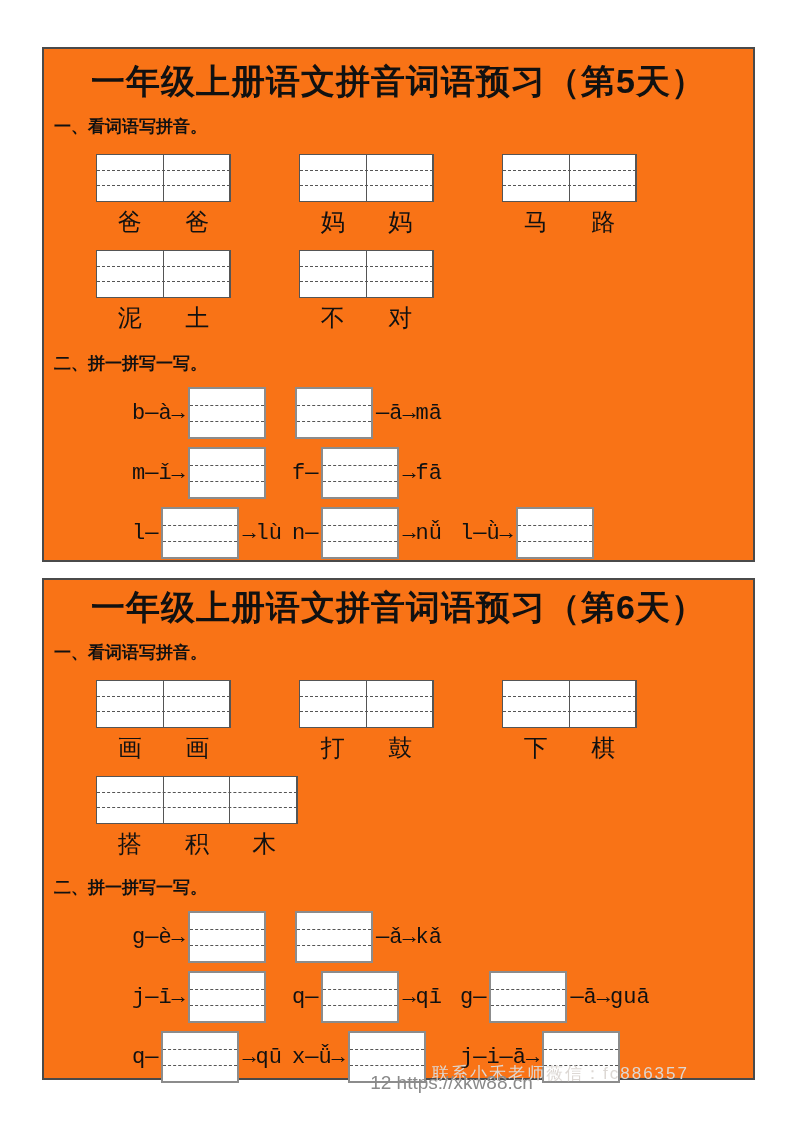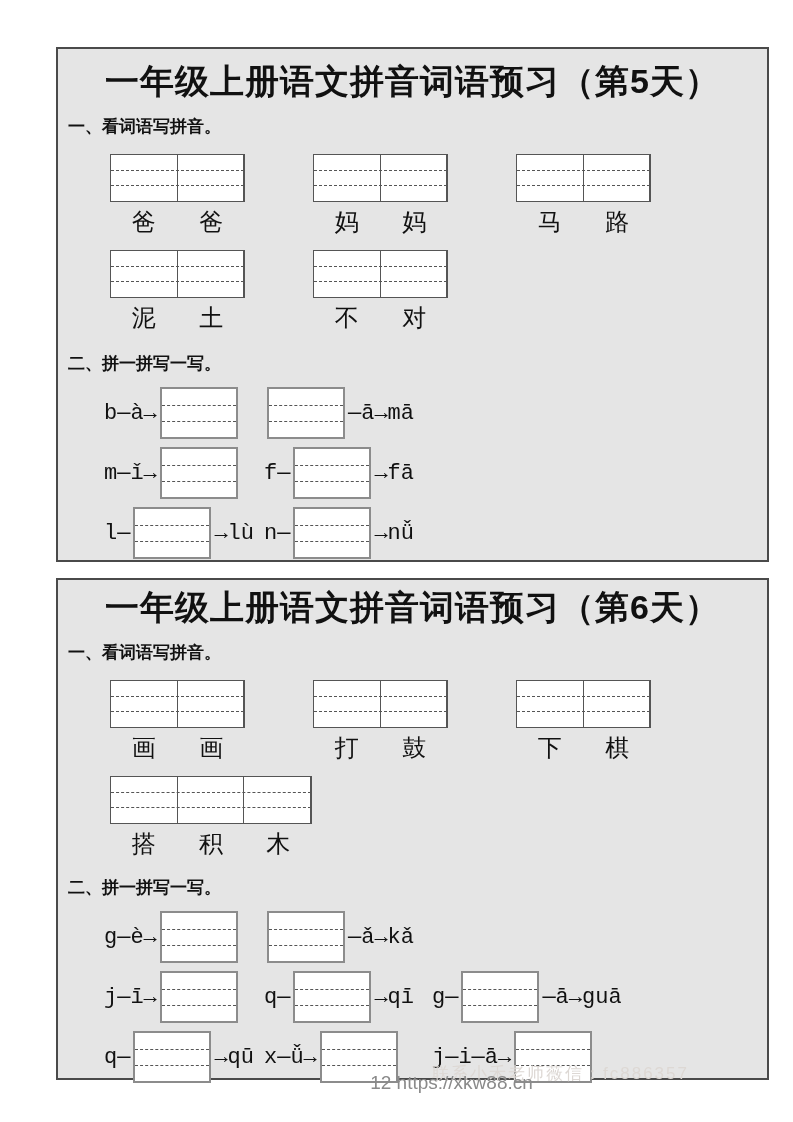--- a/index.html
+++ b/index.html
@@ -1,21 +1,21 @@
 <!DOCTYPE html>
 <html><head>
 <meta charset="utf-8">
 <style>
   html,body{margin:0;padding:0;}
   body{
     width:793px;height:1122px;position:relative;overflow:hidden;
     background:#ffffff;font-family:"Liberation Serif",serif;color:#111;
   }
   .frame{
-    position:absolute;left:56px;width:709px;border:2px solid #4a4a4a;background:#e5e5e5;
+    position:absolute;left:42px;width:709px;border:2px solid #4a4a4a;background:#f97316;
     box-sizing:content-box;
   }
   .frame-1{top:47px;height:511px;}
   .frame-2{top:578px;height:498px;}
   .title{
     text-align:center;font-family:"Liberation Sans",sans-serif;font-weight:bold;
     font-size:34px;letter-spacing:1px;margin-top:10px;
   }
   .sec-heading{
     font-family:"Liberation Sans",sans-serif;font-weight:bold;font-size:17px;
@@ -28,21 +28,21 @@
   .pgrid.w2{width:133px;}
   .pgrid.w3{width:200px;}
   .pcell{flex:1;border-right:1px solid #555;}
   .pcell:last-child{border-right:none;}
   .hline{position:absolute;left:0;right:0;border-top:1px dashed #555;pointer-events:none;}
   .hline.h1{top:33%;}
   .hline.h2{top:66%;}
   .wchars{display:flex;margin-top:4px;}
   .wchars span{flex:1;text-align:center;font-size:24px;}
   .ex-block{margin-top:8px;}
-  .ex-row{display:grid;grid-template-columns:160px 168px 1fr;padding-left:46px;height:60px;text-align:center;}
+  .ex-row{display:grid;grid-template-columns:160px 168px 1fr;padding-left:88px;height:60px;text-align:center;}
   .ex-cell{display:flex;align-items:center;}
   .py{font-family:"Liberation Mono",monospace;font-size:22px;white-space:pre;}
   .ans-box{display:inline-block;width:74px;height:48px;border:2px solid #8c8c8c;position:relative;margin:0 3px;background:#fff;flex:0 0 auto;}
   .footer{
     position:absolute;top:1072px;left:0;right:0;text-align:center;padding-left:110px;
     font-family:Liberation Sans, sans-serif;font-size:19px;color:#8a8a8a;
   }
   .watermark{
     position:absolute;top:1062px;left:432px;width:420px;white-space:nowrap;
     font-family:"Liberation Sans",sans-serif;font-size:17px;letter-spacing:2px;
@@ -171,20 +171,28 @@
         <span class="py">→lù</span>
       </div>
       <div class="ex-cell">
         <span class="py">n—</span>
         <span class="ans-box">
             <span class="hline h1"></span>
             <span class="hline h2"></span>
           </span>
         <span class="py">→nǚ</span>
       </div>
+      <div class="ex-cell">
+        <span class="py">l—ǜ→</span>
+        <span class="ans-box">
+            <span class="hline h1"></span>
+            <span class="hline h2"></span>
+          </span>
+        <span class="py"></span>
+      </div>
     </div>
   </div>
 </div>
 
 <div class="frame frame-2">
   <div class="title" style="margin-top:5px;">一年级上册语文拼音词语预习（第6天）</div>
   <div class="sec-heading">一、看词语写拼音。</div>
 
   <div class="word-row">
     <div class="word-group">

